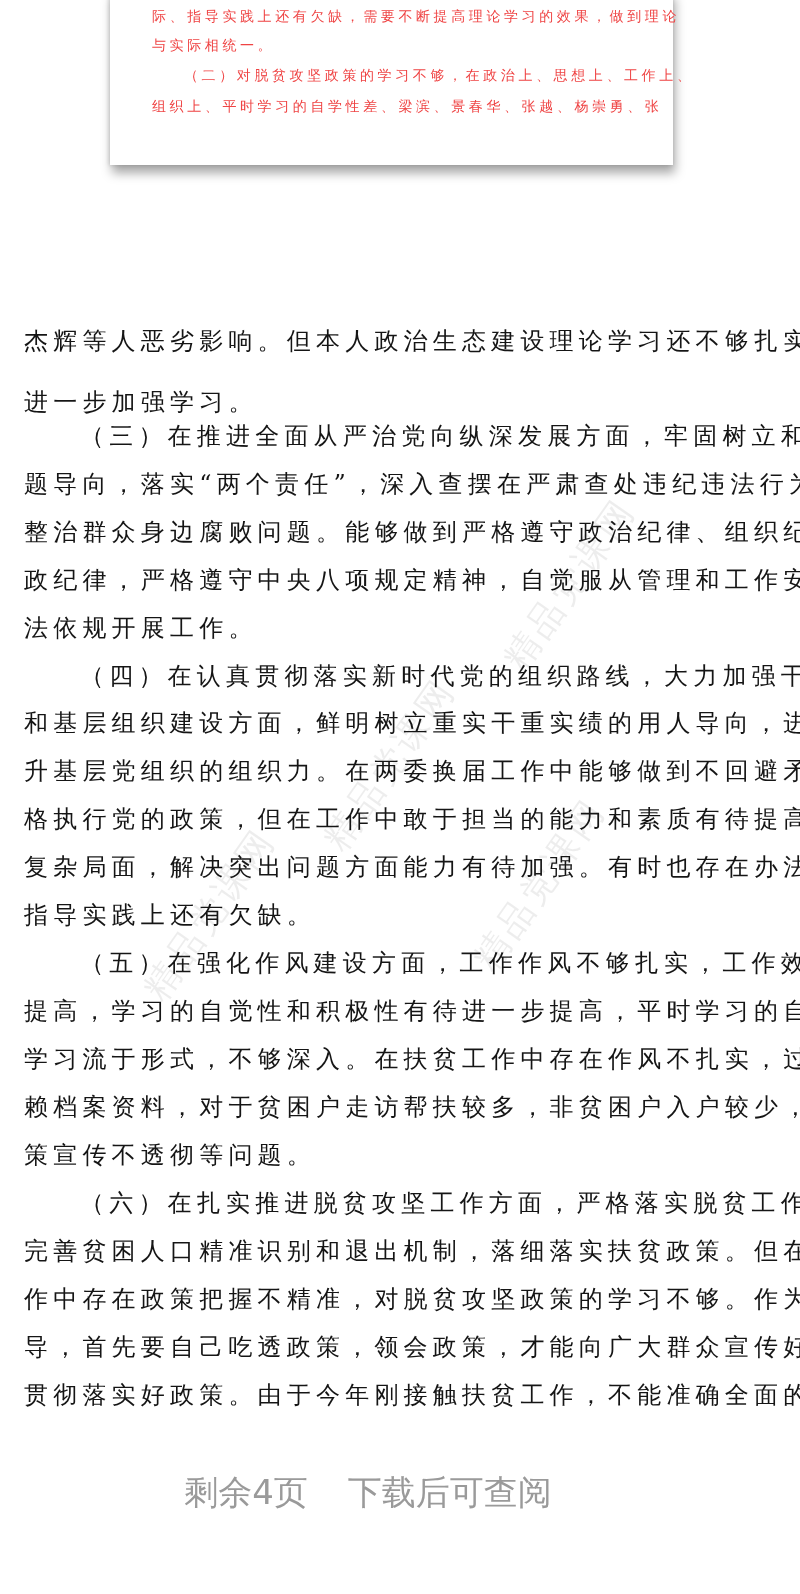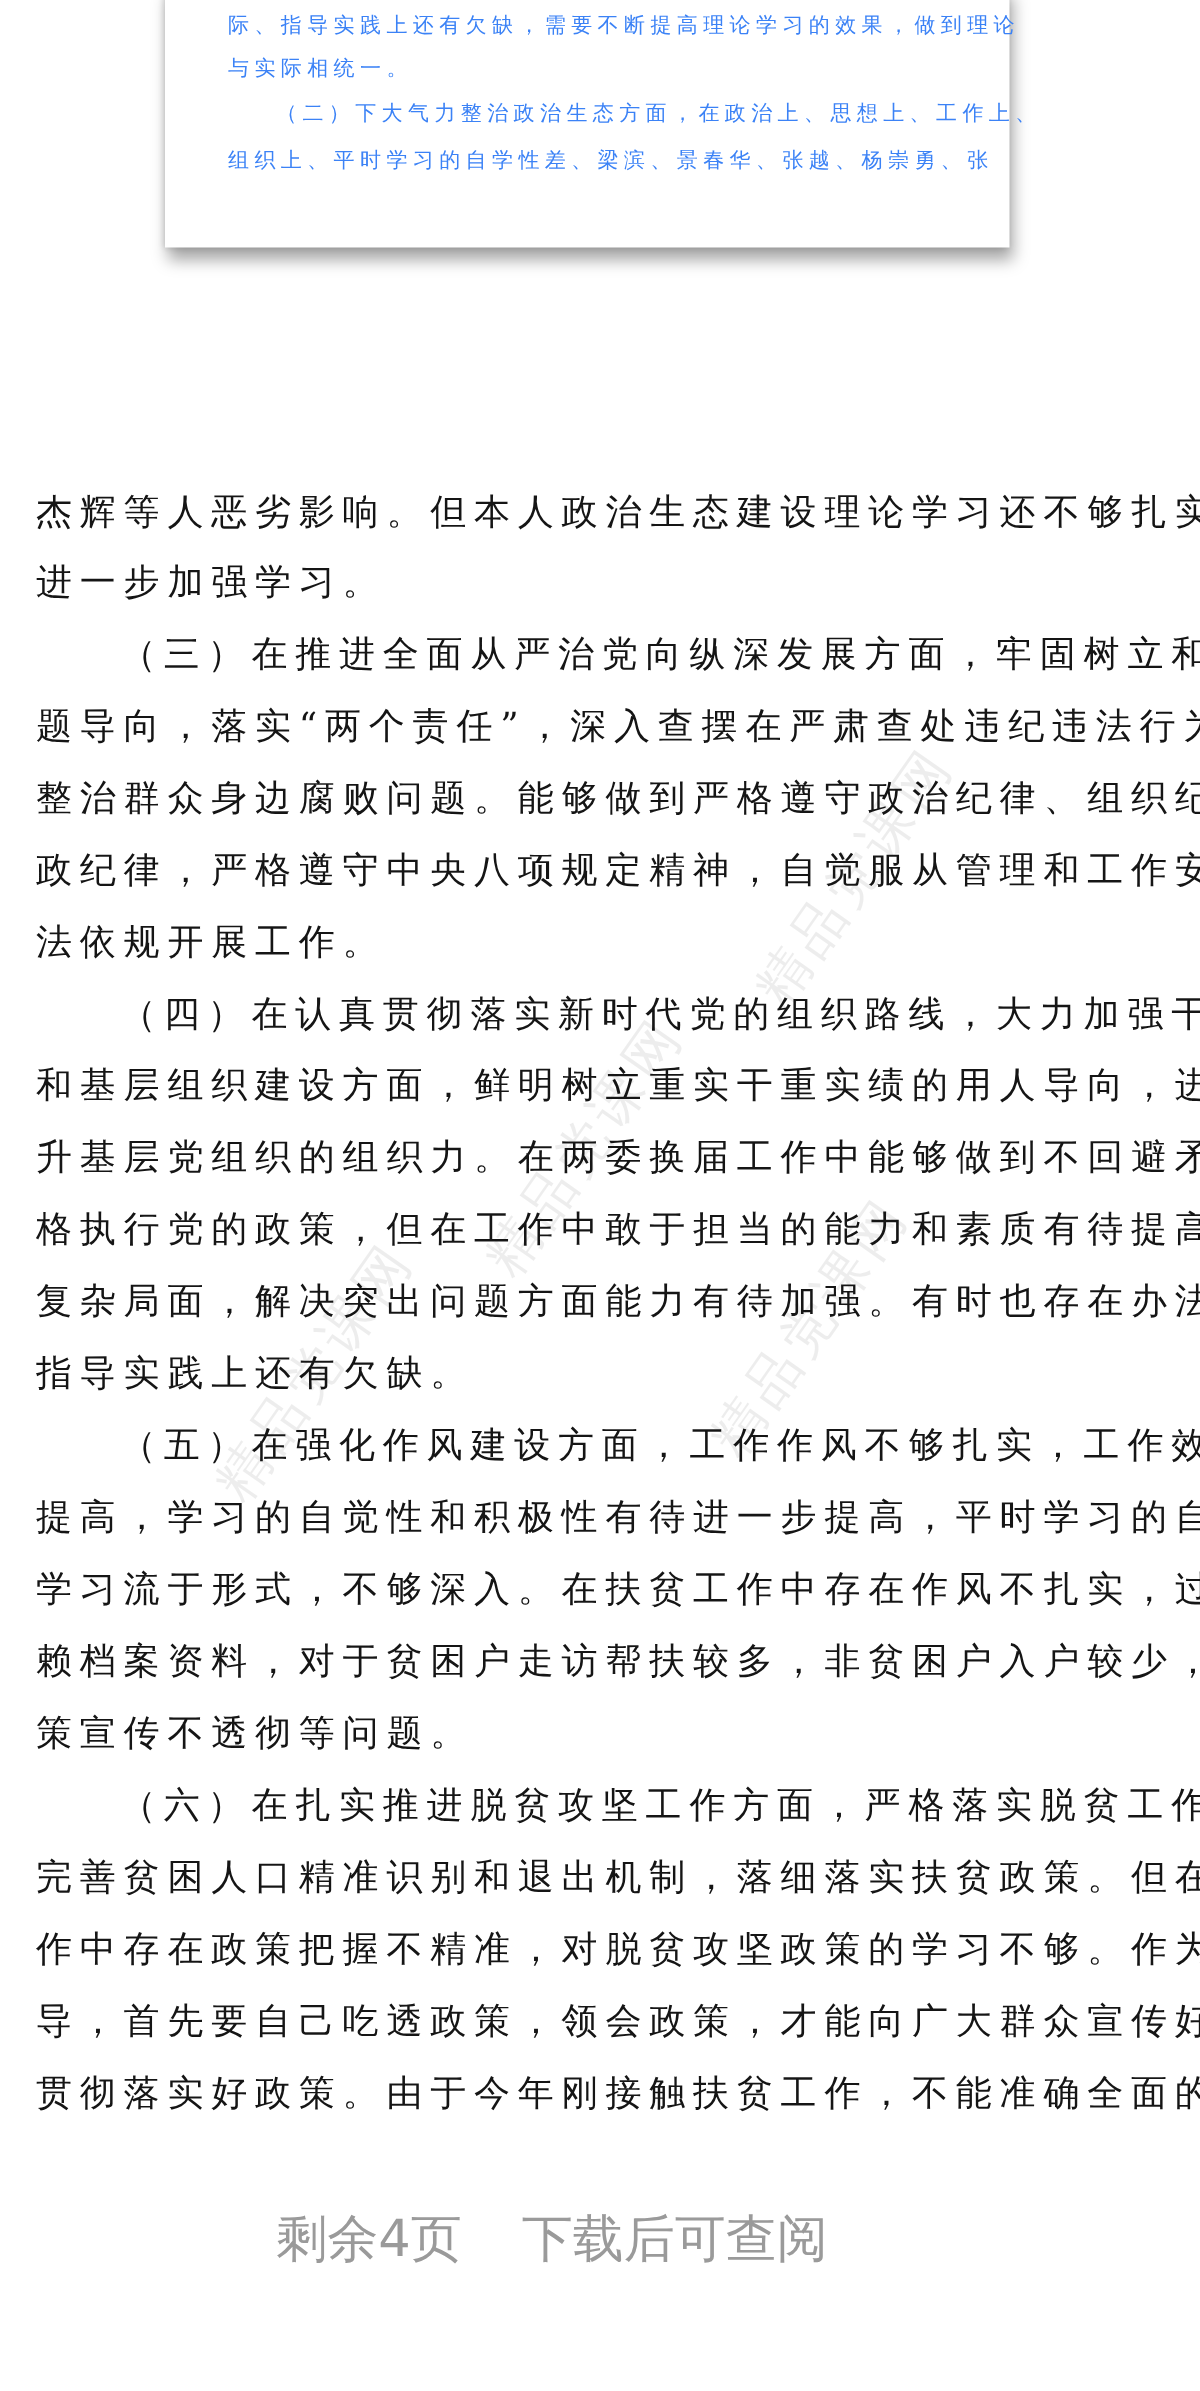--- a/index.html
+++ b/index.html
@@ -1,48 +1,48 @@
 <!DOCTYPE html>
 <html><head>
 <meta charset="utf-8">
 <style>
   html, body { margin:0; padding:0; background:#ffffff; }
   body { width:800px; height:1594px; position:relative; overflow:hidden;
          font-family:"DejaVu Serif","Liberation Serif",serif; color:#111; }
   .card { position:absolute; left:110px; top:-10px; width:563px; height:175px;
           background:#fff; box-shadow: 2px 8px 10px rgba(0,0,0,0.35), -1px 0 4px rgba(0,0,0,0.15); }
-  .card .line { position:absolute; left:42px; font-size:14px; letter-spacing:3.6px; white-space:nowrap; color:#3b82f6; }
+  .card .line { position:absolute; left:42px; font-size:14px; letter-spacing:3.6px; white-space:nowrap; color:#ef4444; }
   .body-text { position:absolute; left:24px; width:756px; }
   .body-text .line { position:absolute; left:0; font-size:24px; letter-spacing:5.2px; white-space:nowrap; color:#151515; }
   .body-text .line.indent { left:56px; }
   .watermark { position:absolute; font-family:"DejaVu Sans","Liberation Sans",sans-serif; font-size:36px;
                color:rgba(0,0,0,0.07); transform:rotate(-55deg); white-space:nowrap; pointer-events:none; letter-spacing:4px; }
   .footer-cta { position:absolute; top:1470px; left:0; width:736px; text-align:center;
                 font-family:"DejaVu Sans","Liberation Sans",sans-serif; font-size:34px; color:#9a9a9a; }
   .footer-cta span { display:inline-block; }
   .footer-cta .gap { width:40px; }
 </style>
 </head>
 <body>
 
 <div class="card">
   <div class="line" style="top:18px">际、指导实践上还有欠缺，需要不断提高理论学习的效果，做到理论</div>
   <div class="line" style="top:47px">与实际相统一。</div>
-  <div class="line" style="top:77px;left:74px">（二）下大气力整治政治生态方面，在政治上、思想上、工作上、</div>
+  <div class="line" style="top:77px;left:74px">（二）对脱贫攻坚政策的学习不够，在政治上、思想上、工作上、</div>
   <div class="line" style="top:108px">组织上、平时学习的自学性差、梁滨、景春华、张越、杨崇勇、张</div>
 </div>
 
 <div class="watermark" style="left:470px;top:560px">精品党课网</div>
 <div class="watermark" style="left:290px;top:740px">精品党课网</div>
 <div class="watermark" style="left:440px;top:860px">精品党课网</div>
 <div class="watermark" style="left:110px;top:890px">精品党课网</div>
 
 <div class="body-text">
   <div class="line" style="top:325px">杰辉等人恶劣影响。但本人政治生态建设理论学习还不够扎实，需要</div>
-  <div class="line" style="top:372px">进一步加强学习。</div>
+  <div class="line" style="top:386px">进一步加强学习。</div>
   <div class="line indent" style="top:420px">（三）在推进全面从严治党向纵深发展方面，牢固树立和坚持问</div>
   <div class="line" style="top:468px">题导向，落实“两个责任”，深入查摆在严肃查处违纪违法行为、坚决</div>
   <div class="line" style="top:516px">整治群众身边腐败问题。能够做到严格遵守政治纪律、组织纪律和廉</div>
   <div class="line" style="top:564px">政纪律，严格遵守中央八项规定精神，自觉服从管理和工作安排，依</div>
   <div class="line" style="top:612px">法依规开展工作。</div>
   <div class="line indent" style="top:660px">（四）在认真贯彻落实新时代党的组织路线，大力加强干部队伍</div>
   <div class="line" style="top:707px">和基层组织建设方面，鲜明树立重实干重实绩的用人导向，进一步提</div>
   <div class="line" style="top:755px">升基层党组织的组织力。在两委换届工作中能够做到不回避矛盾，严</div>
   <div class="line" style="top:803px">格执行党的政策，但在工作中敢于担当的能力和素质有待提高，驾驭</div>
   <div class="line" style="top:851px">复杂局面，解决突出问题方面能力有待加强。有时也存在办法不多，</div>

